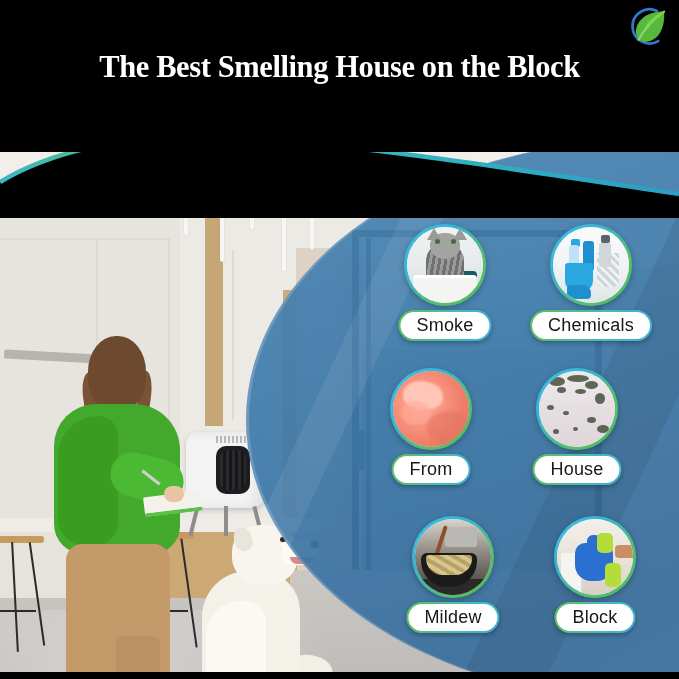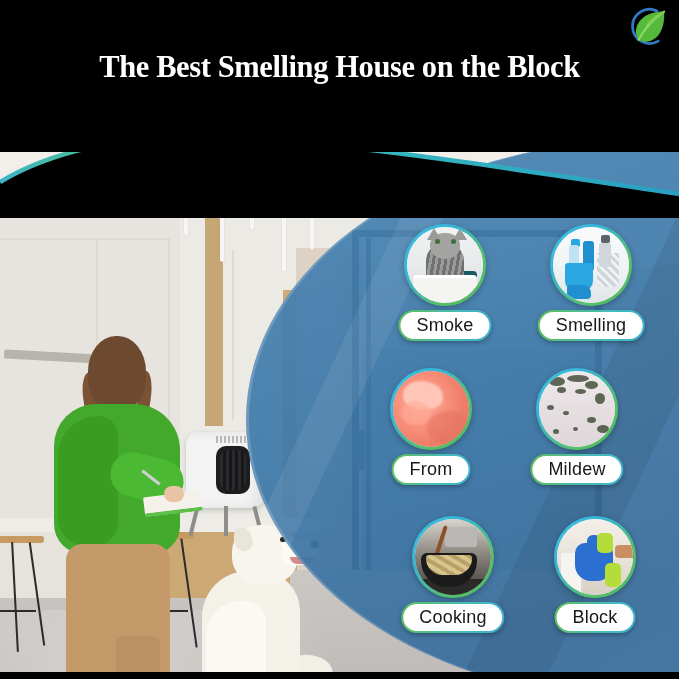--- a/index.html
+++ b/index.html
@@ -316,21 +316,21 @@
             <div class="bottle"></div>
             <div class="spray"></div>
             <div class="bottle2"></div>
             <div class="bucket"></div>
             <div class="glove-b"></div>
           </div>
         </div>
       </div>
       <div class="pill-o">
         <div class="pill-in">
-            <span>Smelling</span>
+            <span>Chemicals</span>
           </div>
       </div>
     </div>
 
     <div class="badge" style="left:388px;top:228px;width:86px;">
       <div class="circle">
         <div class="inner">
           <div class="art a-smoke">
             <div class="sm1"></div>
               <div class="sm2"></div>
@@ -359,40 +359,40 @@
             <div class="spot" style="left:24px;top:40px;width:6px;height:4px;"></div>
             <div class="spot" style="left:48px;top:46px;width:9px;height:6px;"></div>
             <div class="spot" style="left:58px;top:54px;width:12px;height:8px;"></div>
             <div class="spot" style="left:34px;top:56px;width:5px;height:4px;"></div>
             <div class="spot" style="left:14px;top:58px;width:6px;height:5px;"></div>
           </div>
         </div>
       </div>
       <div class="pill-o">
         <div class="pill-in">
-            <span>Mildew</span>
+            <span>House</span>
           </div>
       </div>
     </div>
 
     <div class="badge" style="left:410px;top:376px;width:86px;">
       <div class="circle">
         <div class="inner">
           <div class="art a-cook">
             <div class="pot"></div>
             <div class="spoon"></div>
             <div class="stove"></div>
             <div class="pan"></div>
             <div class="pan-food"></div>
           </div>
         </div>
       </div>
       <div class="pill-o">
         <div class="pill-in">
-            <span>Cooking</span>
+            <span>Mildew</span>
           </div>
       </div>
     </div>
 
     <div class="badge" style="left:552px;top:376px;width:86px;">
       <div class="circle">
         <div class="inner">
           <div class="art a-trash">
             <div class="bin"></div>
             <div class="arm-sk"></div>

